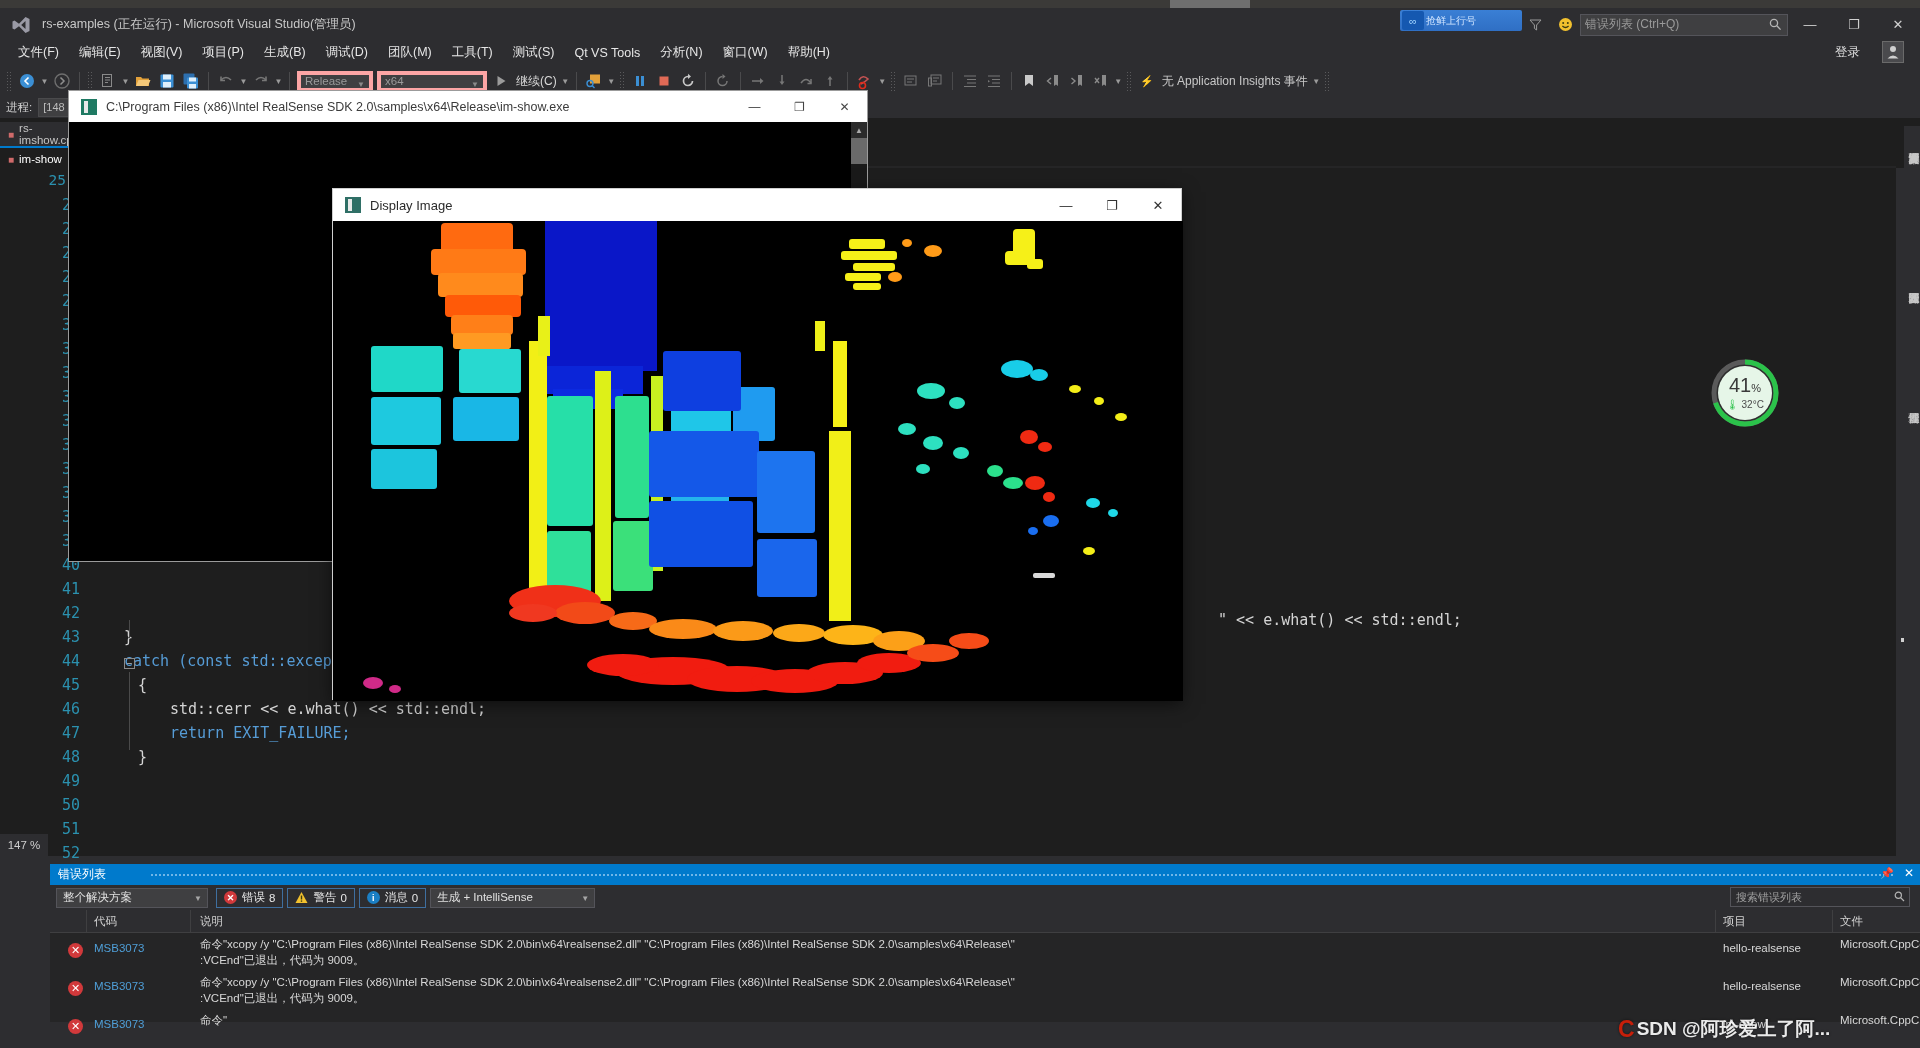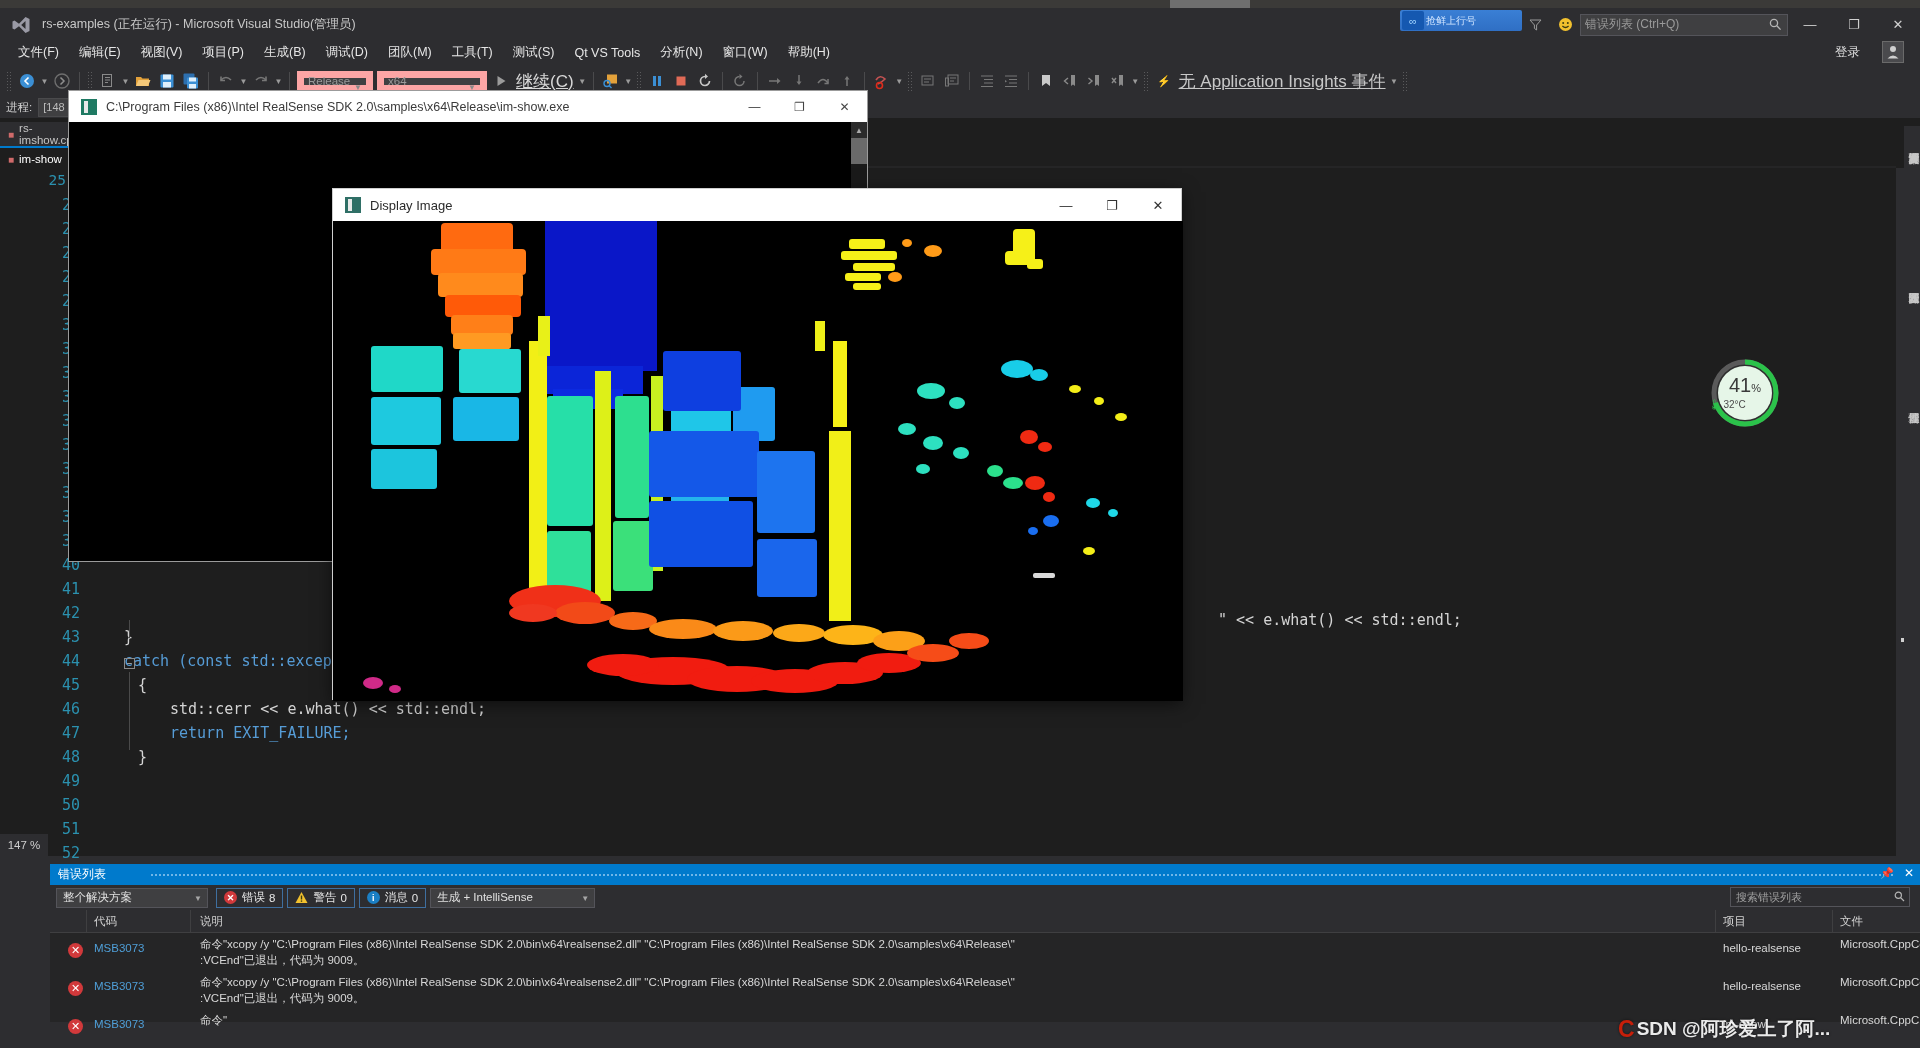--- a/index.html
+++ b/index.html
@@ -49,24 +49,24 @@
 
   
   #toolbar { position:absolute; left:0; top:58px; height:30px; width:100%; display:flex; align-items:center; padding-left:4px; }
   .tool { width:22px; height:24px; display:flex; align-items:center; justify-content:center; margin:0 1px; }
   .tool svg { display:block; }
   .tool-drop { width:11px; height:24px; display:flex; align-items:center; justify-content:center; color:#9b9b9b; font-size:8px; }
   .tool-sep { width:1px; height:18px; background:#4a4a4c; margin:0 5px; }
   .tool-grip { width:7px; height:20px; margin:0 2px;
        background-image:radial-gradient(#5a5a5c 1px, transparent 1px);
        background-size:3px 3px; }
-  .combo { height:21px; background:#3f3f41; border:7px solid #fca5a5; display:flex; align-items:center;
+  .combo { height:21px; background:#3f3f41; border:4px solid #fca5a5; display:flex; align-items:center;
            padding:0 4px; font-size:11.5px; color:#9a9a9a; margin:0 2px; position:relative; }
   .combo .cb-arrow { position:absolute; right:4px; top:5px; color:#8a8a8a; font-size:8px; }
-  .run-label { font-size:17px; color:#d8d8d8; padding:0 3px;text-decoration:underline; }
+  .run-label { font-size:12px; color:#d8d8d8; padding:0 3px; }
 
   
   #shell-row { position:absolute; left:0; top:88px; height:22px; width:100%; display:flex; align-items:center; padding-left:6px; font-size:11.5px; color:#cfcfcf; }
   #shell-row .sr-lbl { margin-right:6px; }
   #shell-row .sr-combo { height:19px; background:#3f3f41; border:1px solid #4a4a4c; padding:0 16px 0 4px; display:flex; align-items:center; font-size:11px; color:#bdbdbd; }
 
   
   #editor-area { position:absolute; left:0; top:110px; right:0; bottom:192px; background:#1e1e1e; }
   #doc-tabs { position:absolute; left:0; top:0; height:50px; width:100%; }
   .doc-tab { position:absolute; top:4px; height:24px; background:#2d2d30; color:#c5c5c5;
@@ -548,21 +548,21 @@
     <div id="perf-widget">
       <svg width="74" height="74" viewBox="0 0 74 74">
         <circle cx="37" cy="37" r="31" fill="#2f2f2f"></circle>
         <circle cx="37" cy="37" r="31" fill="none" stroke="#5a5a5a" stroke-width="5"></circle>
         <circle cx="37" cy="37" r="31" fill="none" stroke="#2bc24a" stroke-width="5" stroke-dasharray="136 195" stroke-dashoffset="0" transform="rotate(-90 37 37)"></circle>
         <circle cx="37" cy="37" r="27" fill="#e6f6e8"></circle>
       </svg>
       <div style="position:absolute;left:0;top:18px;width:74px;text-align:center;font-size:20px;color:#3a3a3a;">
         <span>41</span><span style="font-size:11px;">%</span>
       </div>
-      <div style="position:absolute;left:0;top:43px;width:74px;font-size:10px;color:#4b4b4b;">
+      <div style="position:absolute;left:0;top:43px;width:74px;text-align:center;font-size:10px;color:#4b4b4b;">
         <span style="color:#2bc24a;">🌡</span>
         <span>32°C</span>
       </div>
     </div>
 
     <div id="console-win">
       <div id="console-title">
         <div class="c-ico"></div>
         <div class="c-txt">C:\Program Files (x86)\Intel RealSense SDK 2.0\samples\x64\Release\im-show.exe</div>
         <div class="cw-btns">

